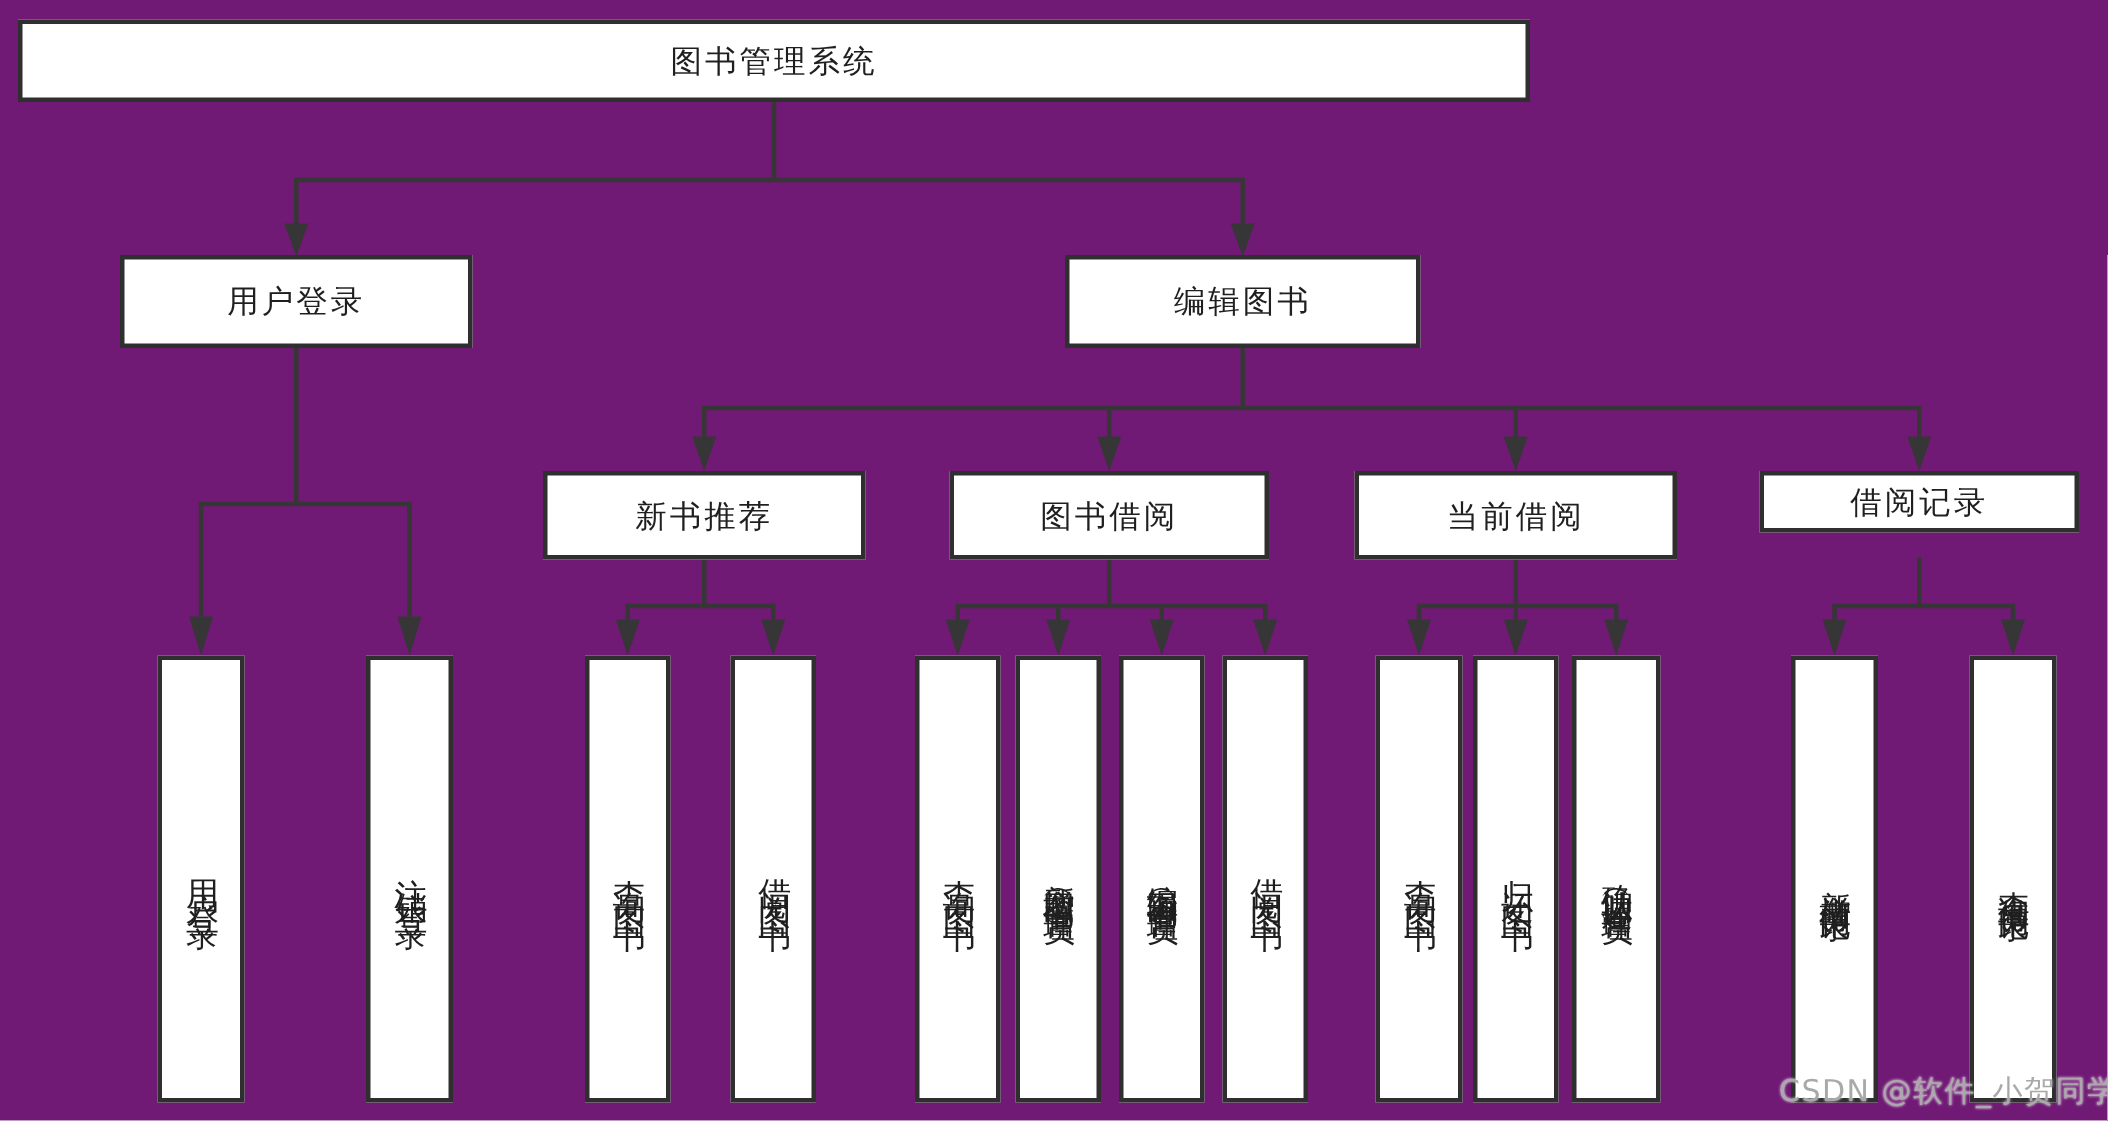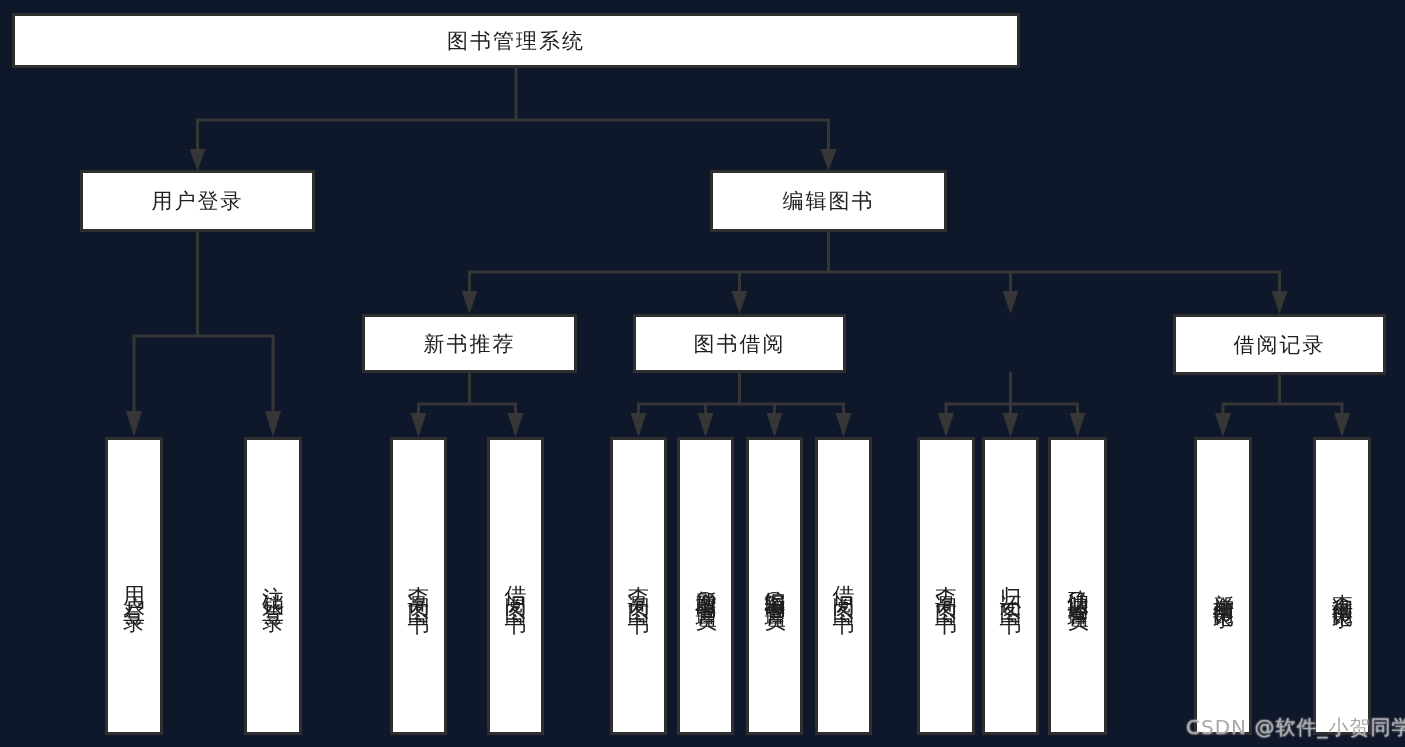--- a/index.html
+++ b/index.html
@@ -5,21 +5,21 @@
   html, body {
     margin: 0;
     padding: 0;
     background: #ffffff;
     font-family: "DejaVu Sans", "Liberation Sans", sans-serif;
   }
   #canvas {
     position: relative;
     width: 1405px;
     height: 747px;
-    background: #0f172a;
+    background: #701a75;
     overflow: hidden;
   }
   .node {
     position: absolute;
     box-sizing: border-box;
     background: #ffffff;
     border: 3px solid #2f2f2f;
     display: flex;
     align-items: center;
     justify-content: center;
@@ -106,21 +106,24 @@
   <div class="node h" style="left:710px; top:170px; width:237px; height:62px;">
     <span class="lbl">编辑图书</span>
   </div>
 
   <div class="node h" style="left:633px; top:314px; width:213px; height:59px;">
     <span class="lbl">图书借阅</span>
   </div>
   <div class="node h" style="left:362px; top:314px; width:215px; height:59px;">
     <span class="lbl">新书推荐</span>
   </div>
-  <div class="node h" style="left:1173px; top:314px; width:213px; height:61px;">
+  <div class="node h" style="left:903px; top:314px; width:215px; height:59px;">
+    <span class="lbl">当前借阅</span>
+  </div>
+  <div class="node h" style="left:1173px; top:314px; width:213px; height:41px;">
     <span class="lbl">借阅记录</span>
   </div>
 
   <div class="node v" style="left:105px; top:437px; width:58px; height:298px;">
     <span class="vlbl">用户登录</span>
   </div>
   <div class="node v" style="left:244px; top:437px; width:58px; height:298px;">
     <span class="vlbl">注销登录</span>
   </div>
 

